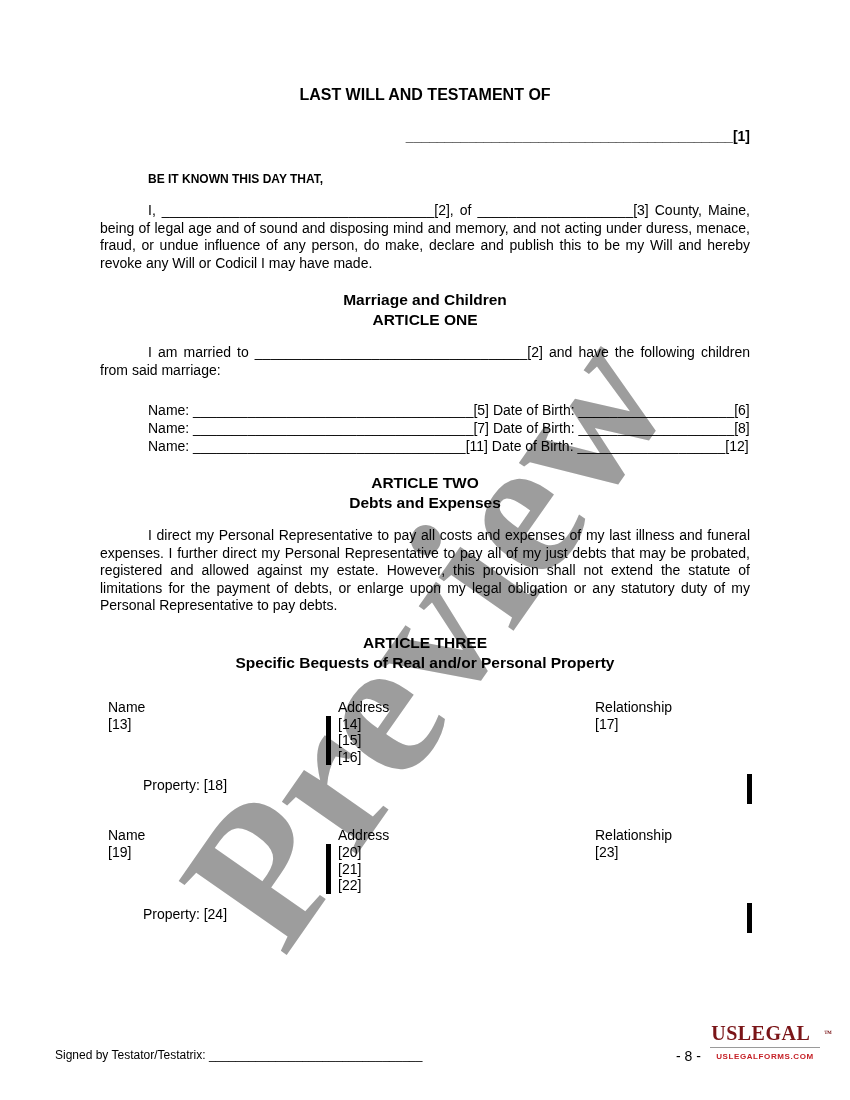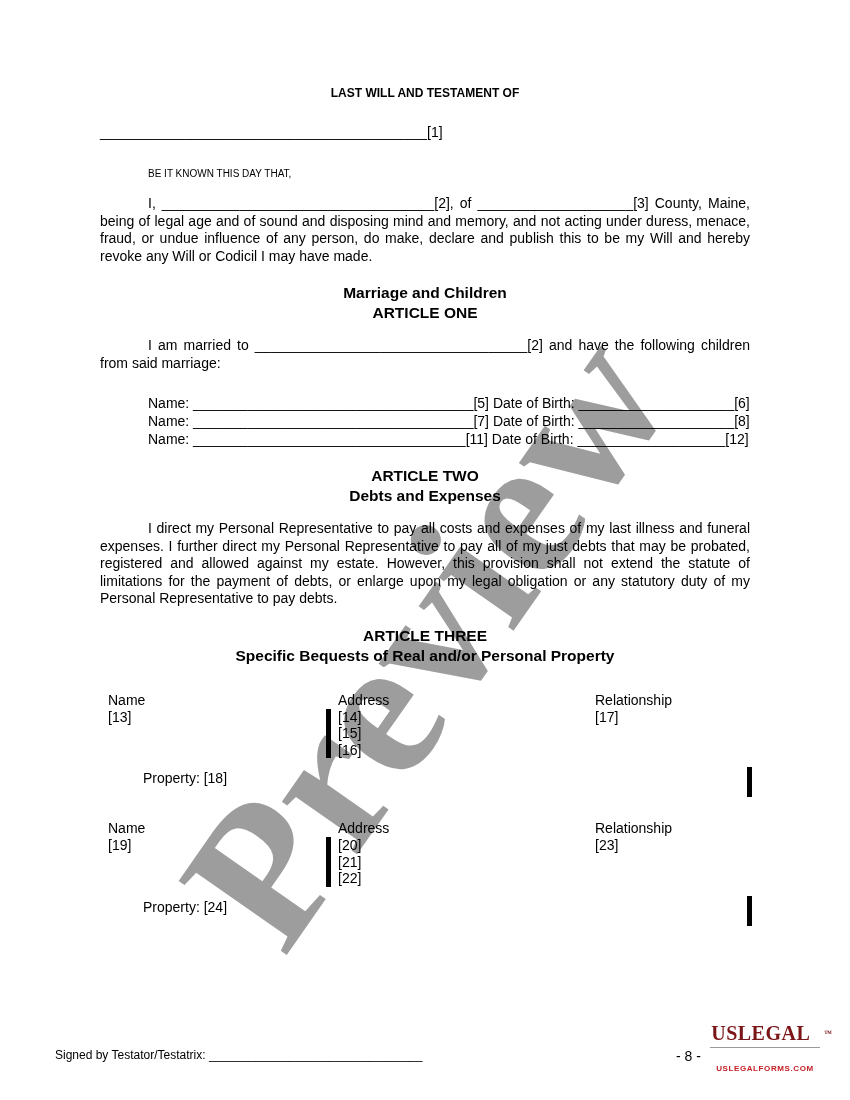--- a/index.html
+++ b/index.html
@@ -11,23 +11,23 @@
   }
   .watermark {
     position:absolute; left:-15px; top:525px; width:880px;
     text-align:center; z-index:1;
     transform:rotate(-55deg);
     font-family:"Liberation Serif","DejaVu Serif",serif;
     font-weight:bold; font-size:200px; color:#8d8d8d; opacity:0.85;
     pointer-events:none; white-space:nowrap;
   }
   .content { position:relative; z-index:2; padding:86px 100px 0 100px; }
-  .title { font-size:12px; font-weight:bold; text-align:center; margin:0 0 24px 0; }
-  .nameline { text-align:left; font-weight:normal; margin:16px 0 28px 0; }
-  .opening { font-weight:normal; font-size:10px; padding-left:48px; margin:0 0 16px 0; }
+  .title { font-size:16px; font-weight:bold; text-align:center; margin:0 0 24px 0; }
+  .nameline { text-align:right; font-weight:bold; margin:16px 0 28px 0; }
+  .opening { font-weight:bold; font-size:12px; padding-left:48px; margin:0 0 16px 0; }
   .para { text-align:justify; text-indent:48px; line-height:17.5px; margin:0; }
   .heading { text-align:center; font-weight:bold; font-size:15.5px; line-height:20px; margin:18px 0 14px 0; }
   .children { padding-left:48px; margin-top:22px; line-height:18px; white-space:nowrap; }
   .beq-header, .beq-row { display:grid; grid-template-columns:230px 257px 1fr; padding-left:8px; }
   .beq-header { margin-top:26px; line-height:17px; }
   .beq-row { line-height:17px; }
   .addr { border-left:5px solid #000; padding-left:7px; margin-left:-12px; line-height:16.5px; }
   .property { padding-left:8px; margin-top:12px; position:relative;margin-left:35px; }
   .marker { position:absolute; right:-2px; top:-3px; width:5px; height:30px; background:#000; }
   .beq-gap { margin-top:34px; }
@@ -35,21 +35,21 @@
   .signed { position:absolute; left:55px; top:12px; font-size:12px; white-space:nowrap; }
   .pagenum { position:absolute; left:676px; top:12px; font-size:14px; }
   .logo { position:absolute; right:30px; top:-14px; width:110px; text-align:center; }
   .logo-main {
     font-family:"Liberation Serif","DejaVu Serif",serif; font-weight:bold;
     font-size:20px; color:#7a1518; letter-spacing:0.5px; white-space:nowrap;
     display:flex; align-items:center; justify-content:center; gap:14px;
   }
   .logo-tm { font-size:8px; vertical-align:super; color:#7a1518; }
   .logo-sub {
-    margin-top:2px; padding-top:16px; border-top:1px solid #9a9a9a;
+    margin-top:2px; padding-top:4px; border-top:1px solid #9a9a9a;
     font-size:8px; font-weight:bold; color:#c52026; letter-spacing:0.6px; white-space:nowrap;
   }
 </style>
 </head>
 <body>
 
 <div class="page">
 
   <div class="watermark">Preview</div>
 

